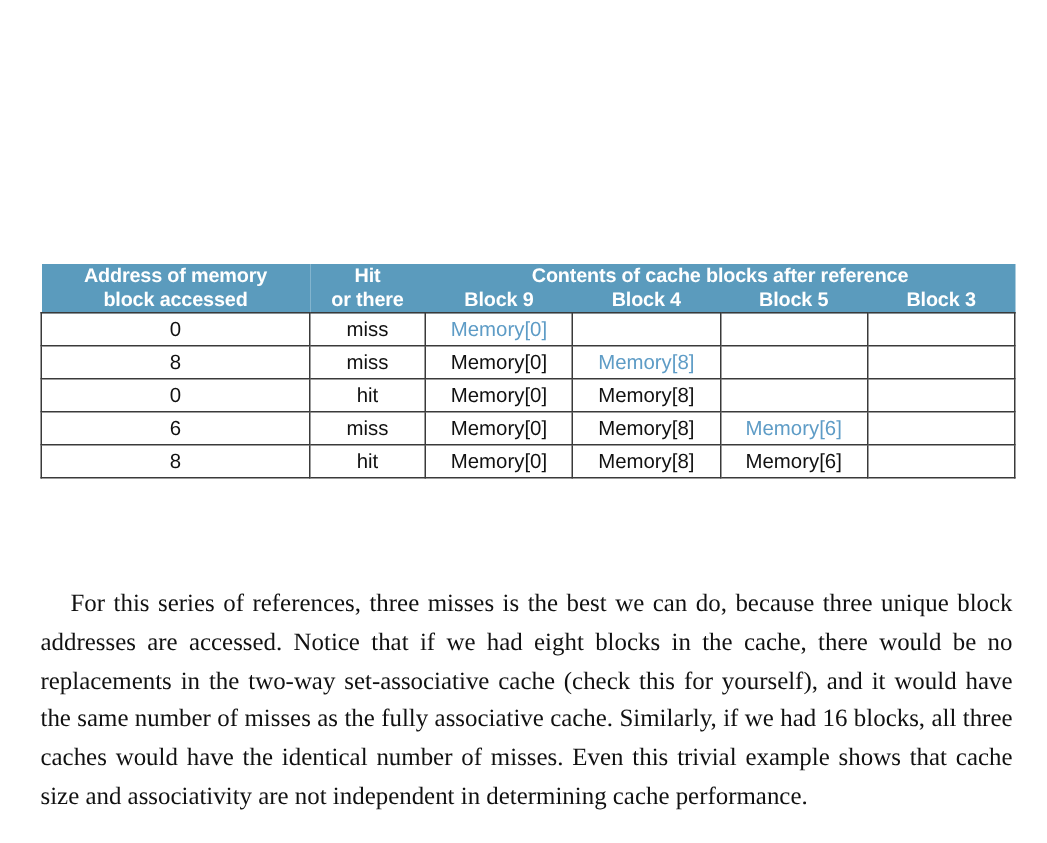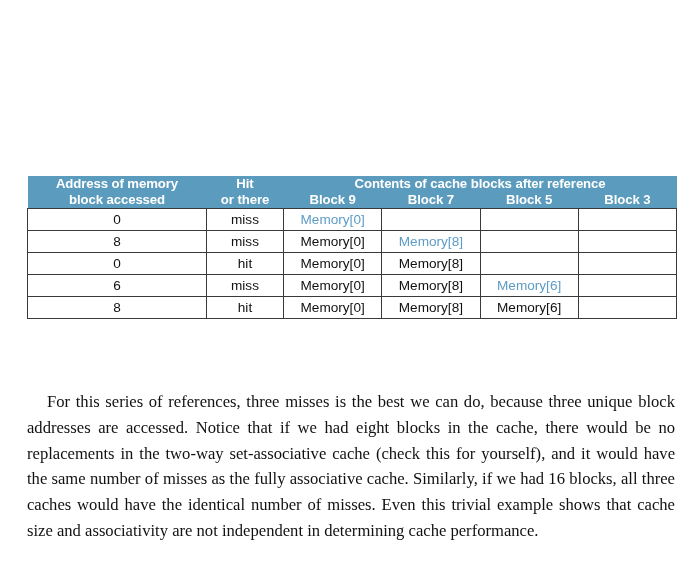--- a/index.html
+++ b/index.html
@@ -137,21 +137,21 @@
         <span>block accessed</span>
       </th>
       <th class="hdr-hit" rowspan="2">
         <span>Hit</span><br>
         <span>or there</span>
       </th>
       <th class="hdr-contents" colspan="4">Contents of cache blocks after reference</th>
     </tr>
     <tr>
       <th class="hdr-block">Block 9</th>
-      <th class="hdr-block">Block 7</th>
+      <th class="hdr-block">Block 4</th>
       <th class="hdr-block">Block 5</th>
       <th class="hdr-block last">Block 3</th>
     </tr>
   </thead>
   <tbody id="cache-table-body">
       <tr>
         <td class="old">0</td>
         <td class="old">miss</td>
         <td class="new">Memory[0]</td>
         <td class="blank"></td>

